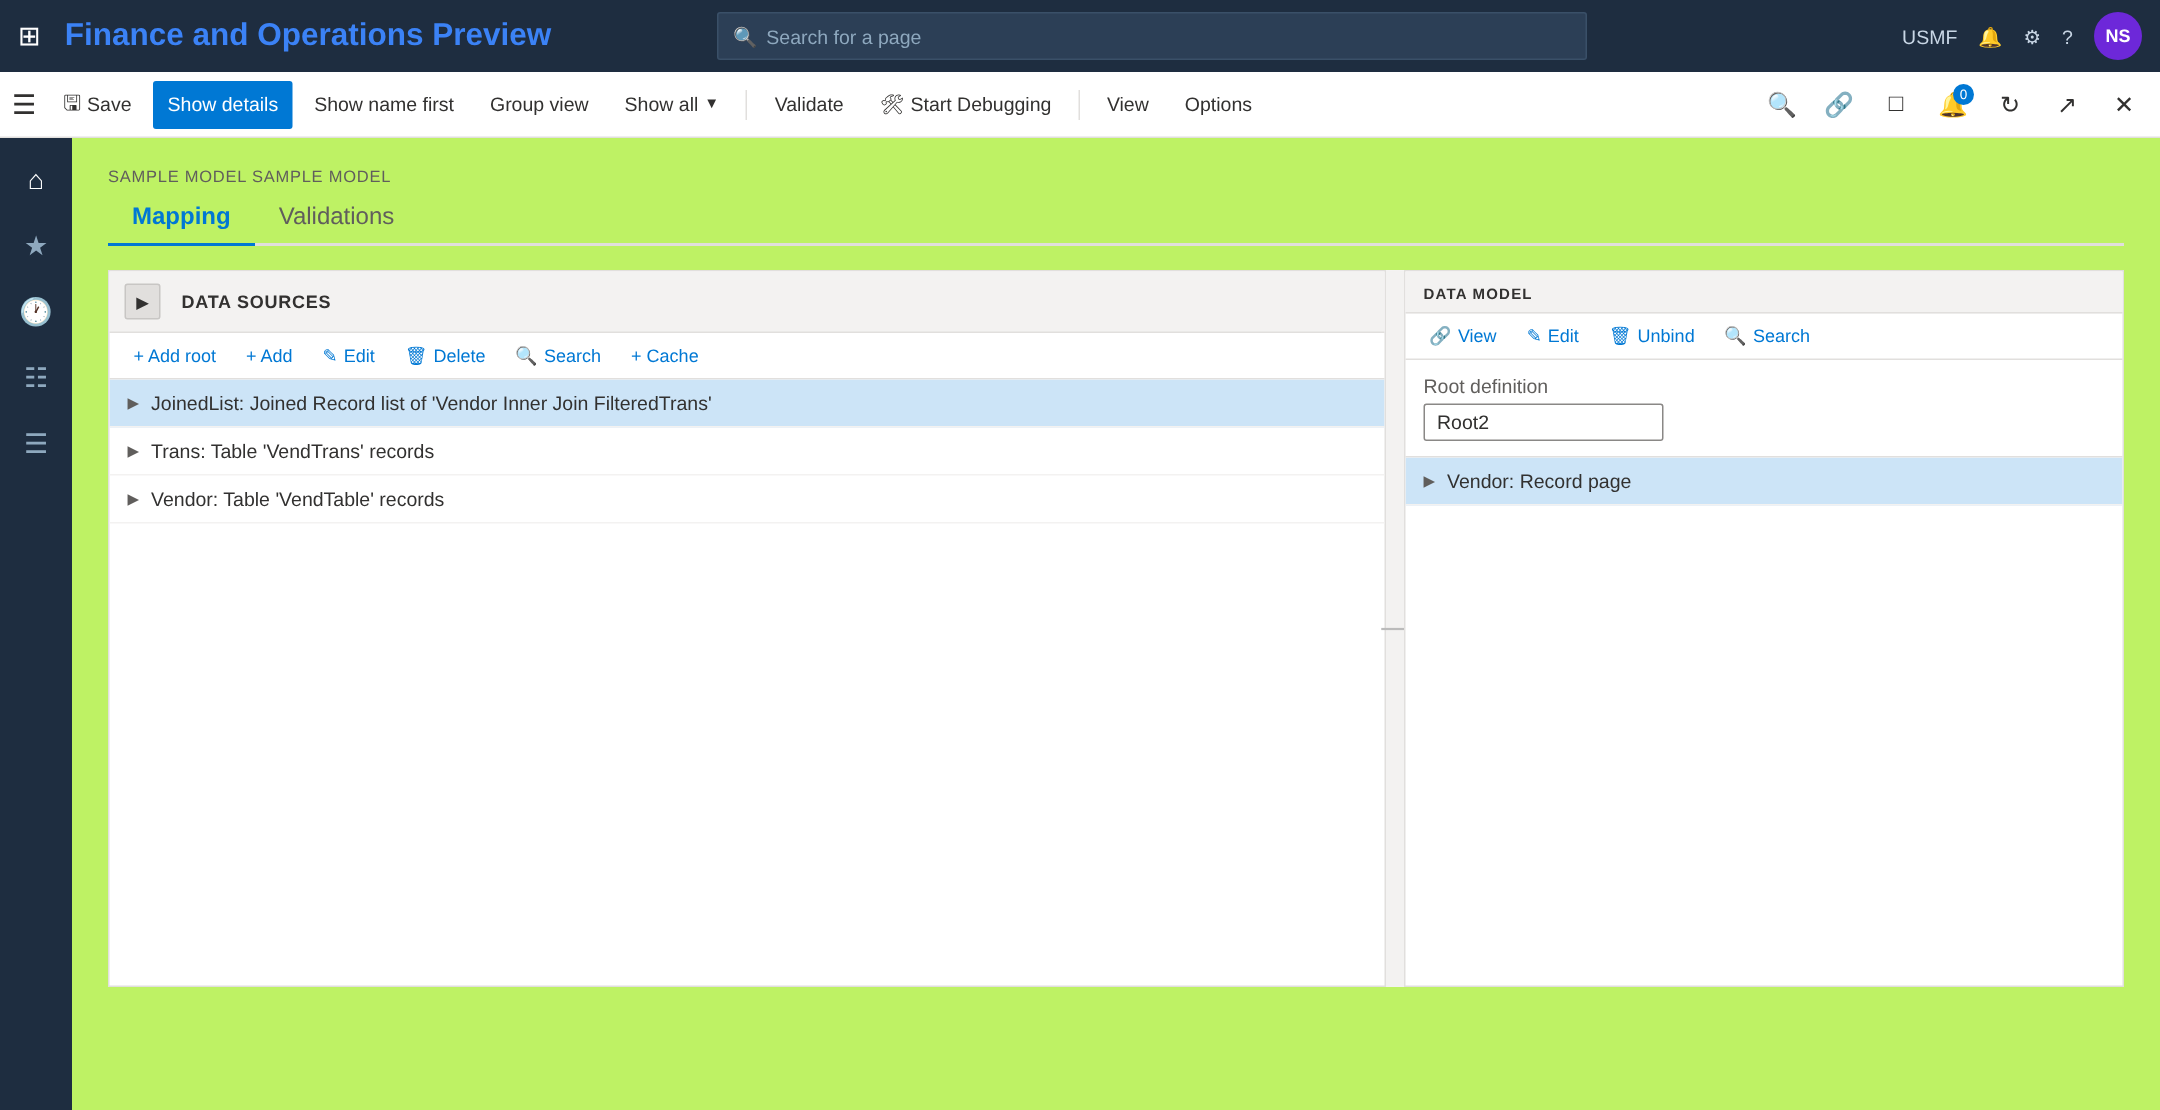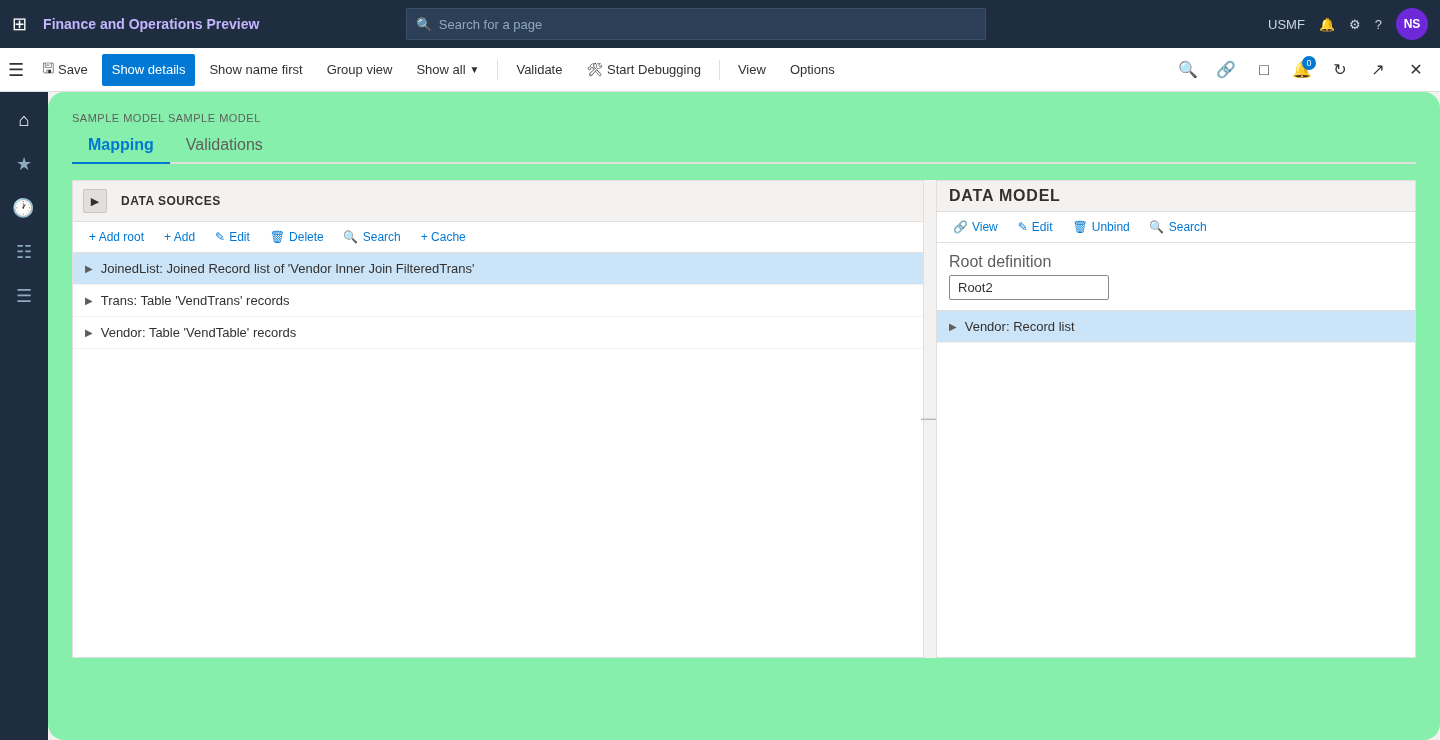--- a/index.html
+++ b/index.html
@@ -8,21 +8,21 @@
     
     .top-nav {
       background: #1e2d40;
       height: 48px;
       display: flex;
       align-items: center;
       padding: 0 12px;
       gap: 10px;
     }
     .top-nav-grid-icon { color: #fff; font-size: 18px; cursor: pointer; margin-right: 6px; }
-    .top-nav-title { color: #c4b5fd; font-size: 14px; font-weight: 600; white-space: nowrap; }
+    .top-nav-title { color: #3b82f6; font-size: 21px; font-weight: 600; white-space: nowrap; }
     .top-nav-search {
       flex: 1;
       max-width: 580px;
       margin: 0 auto;
       background: #2c3f56;
       border: 1px solid #3a5068;
       border-radius: 2px;
       display: flex;
       align-items: center;
       padding: 0 10px;
@@ -101,24 +101,23 @@
     .sidebar-icon {
       width: 40px; height: 40px;
       display: flex; align-items: center; justify-content: center;
       color: #8ea8be; font-size: 18px; cursor: pointer; border-radius: 2px;
     }
     .sidebar-icon.active { color: #fff; }
 
     
     .main-content {
       flex: 1;
-      background: #86efac;
+      background: #bef264;
       padding: 20px 24px;
       overflow: auto;
-      border-radius: 16px;
     }
     .breadcrumb { font-size: 11px; color: #605e5c; text-transform: uppercase; letter-spacing: 0.5px; margin-bottom: 6px; }
     .page-title { font-size: 22px; font-weight: 600; color: #323130; margin-bottom: 16px; }
 
     
     .tabs { display: flex; border-bottom: 2px solid #e1dfdd; margin-bottom: 16px; }
     .tab {
       padding: 6px 16px 8px;
       font-size: 16px; color: #605e5c; cursor: pointer; border-bottom: 2px solid transparent; margin-bottom: -2px;
     }
@@ -181,32 +180,32 @@
       background: #fff;
       border: 1px solid #e1dfdd;
       display: flex;
       flex-direction: column;
     }
     .dm-header-bar {
       background: #f3f2f1;
       border-bottom: 1px solid #e1dfdd;
       padding: 6px 12px;
     }
-    .dm-title { font-size: 16px; font-weight: 700; color: #323130; text-transform: uppercase; letter-spacing: 0.8px; }
+    .dm-title { font-size: 10px; font-weight: 700; color: #323130; text-transform: uppercase; letter-spacing: 0.8px; }
     .dm-toolbar {
       display: flex; align-items: center;
       padding: 6px 10px;
       gap: 8px;
       border-bottom: 1px solid #e1dfdd;
     }
     .dm-root-section {
       padding: 10px 12px;
       border-bottom: 1px solid #e1dfdd;
     }
-    .dm-root-label { font-size: 16px; color: #605e5c; margin-bottom: 4px; }
+    .dm-root-label { font-size: 13px; color: #605e5c; margin-bottom: 4px; }
     .dm-root-value {
       background: #fff;
       border: 1px solid #8a8886;
       border-radius: 2px;
       padding: 4px 8px;
       font-size: 13px; color: #323130;
       width: 160px;
     }
     .dm-list { flex: 1; overflow: auto; }
     .dm-item {
@@ -379,20 +378,20 @@
             <span>Search</span>
           </button>
         </div>
         <div class="dm-root-section">
           <div class="dm-root-label">Root definition</div>
           <div class="dm-root-value">Root2</div>
         </div>
         <div class="dm-list">
           <div class="dm-item selected">
             <span class="dm-item-chevron expand-icon">▶</span>
-            <span>Vendor: Record list</span>
+            <span>Vendor: Record page</span>
           </div>
         </div>
       </div>
 
     </div>
   </div>
 </div>
 
 </body></html>

